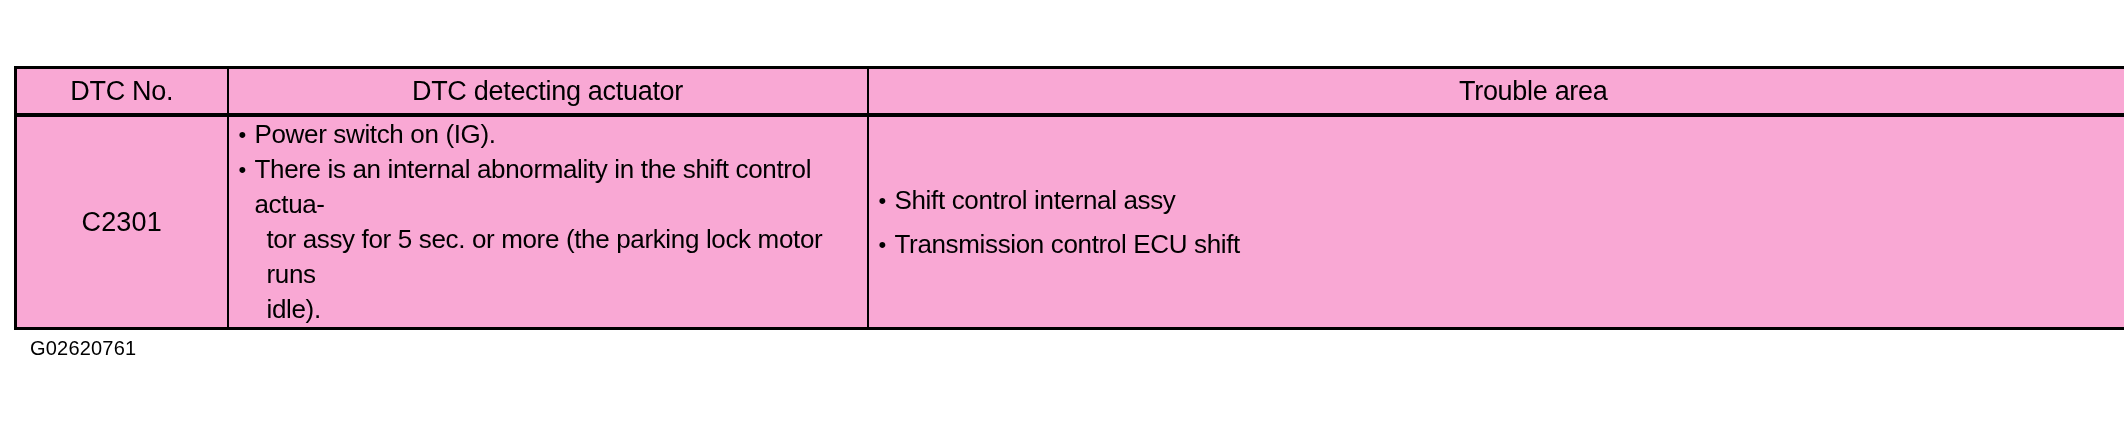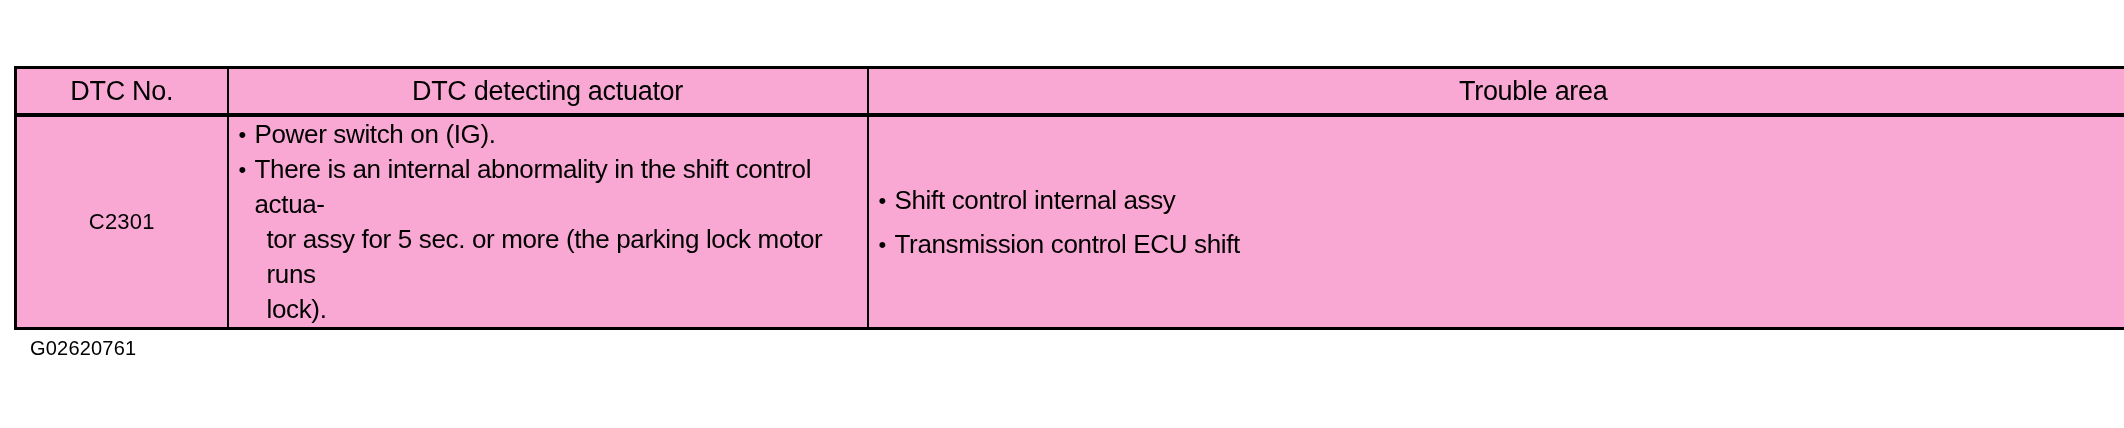--- a/index.html
+++ b/index.html
@@ -66,21 +66,21 @@
 
   
   .body-row td {
     height: 176px;
   }
   .cell-code {
     text-align: center;
   }
   .code-text {
     display: block;
-    font-size: 22px;
+    font-size: 27px;
     line-height: 30px;
     letter-spacing: 0.2px;
   }
 
   .cell-list {
     vertical-align: middle;
     padding: 6px 0 6px 0;
   }
 
   ul.bullets {
@@ -158,21 +158,21 @@
         <td class="cell-list">
           <ul class="bullets cond-list">
             <li>
               <span class="bullet-dot">•</span>
               <span>Power switch on (IG).</span>
             </li>
             <li>
               <span class="bullet-dot">•</span>
               <span>There is an internal abnormality in the shift control actua-</span>
               <span class="cont-line">tor assy for 5 sec. or more (the parking lock motor runs</span>
-              <span class="cont-line">lock).</span>
+              <span class="cont-line">idle).</span>
             </li>
           </ul>
         </td>
 
         <td class="cell-list">
           <ul class="bullets area-list">
             <li>
               <span class="bullet-dot">•</span>
               <span>Shift control internal assy</span>
             </li>

